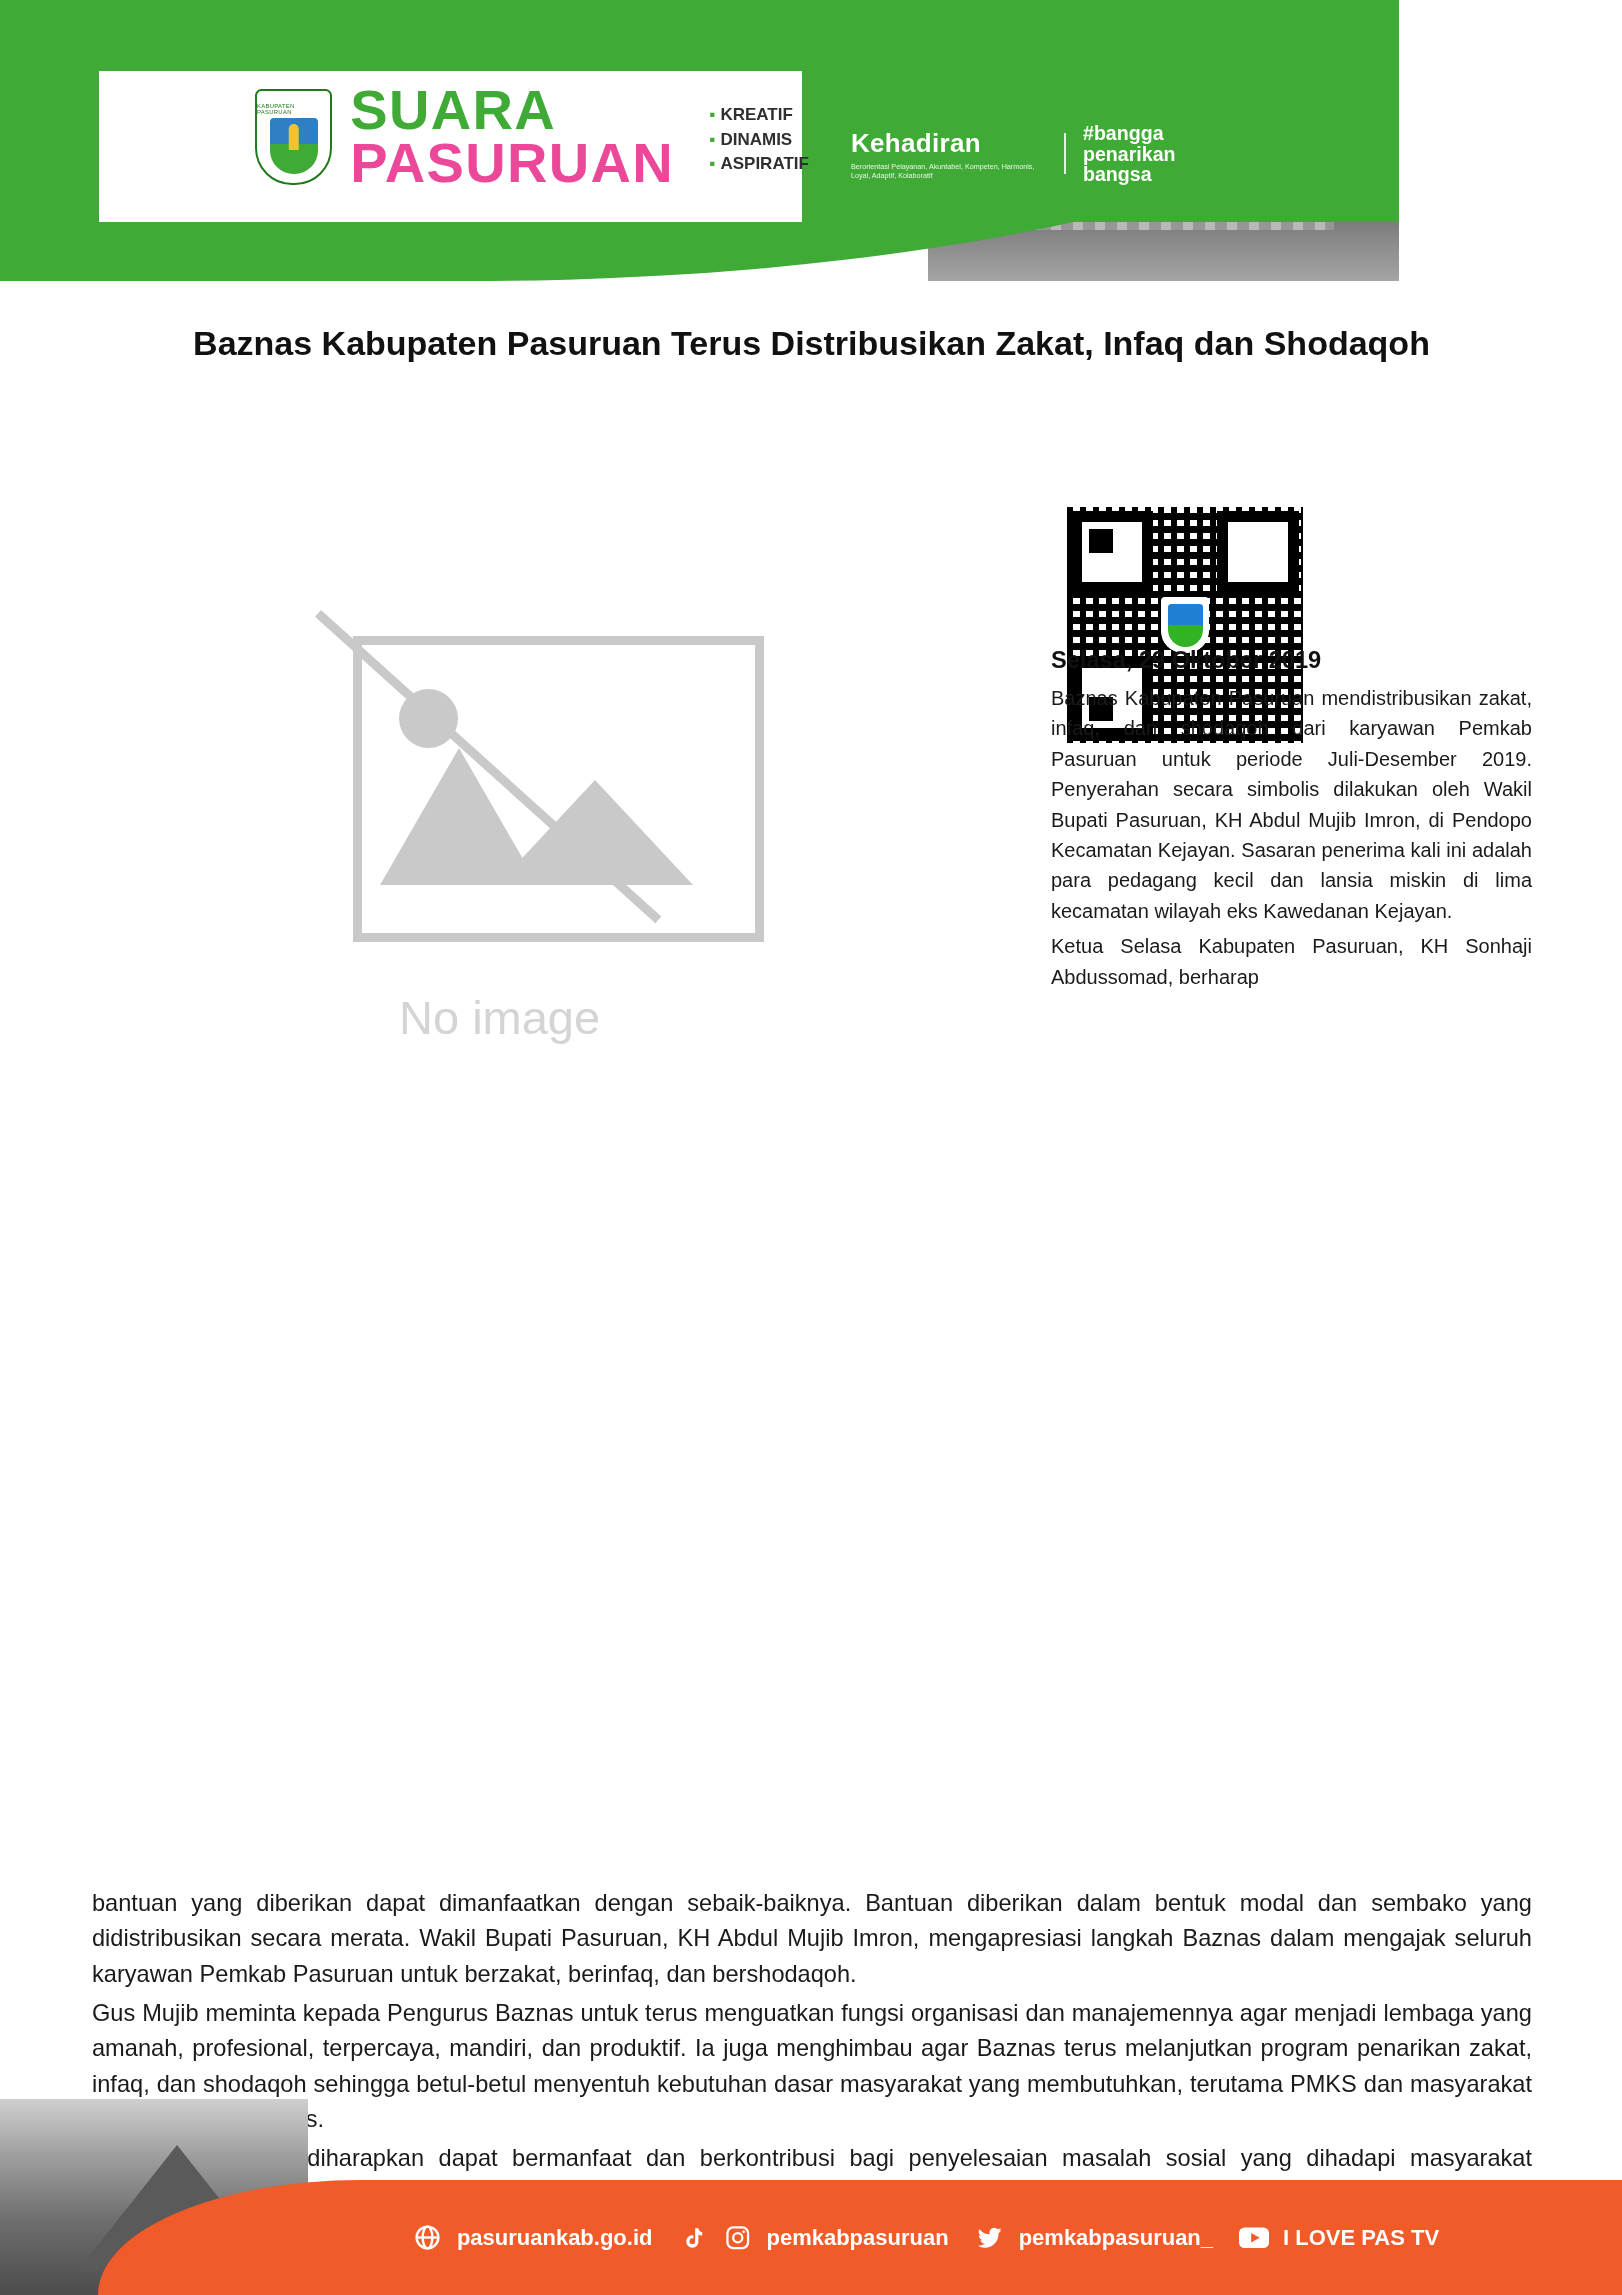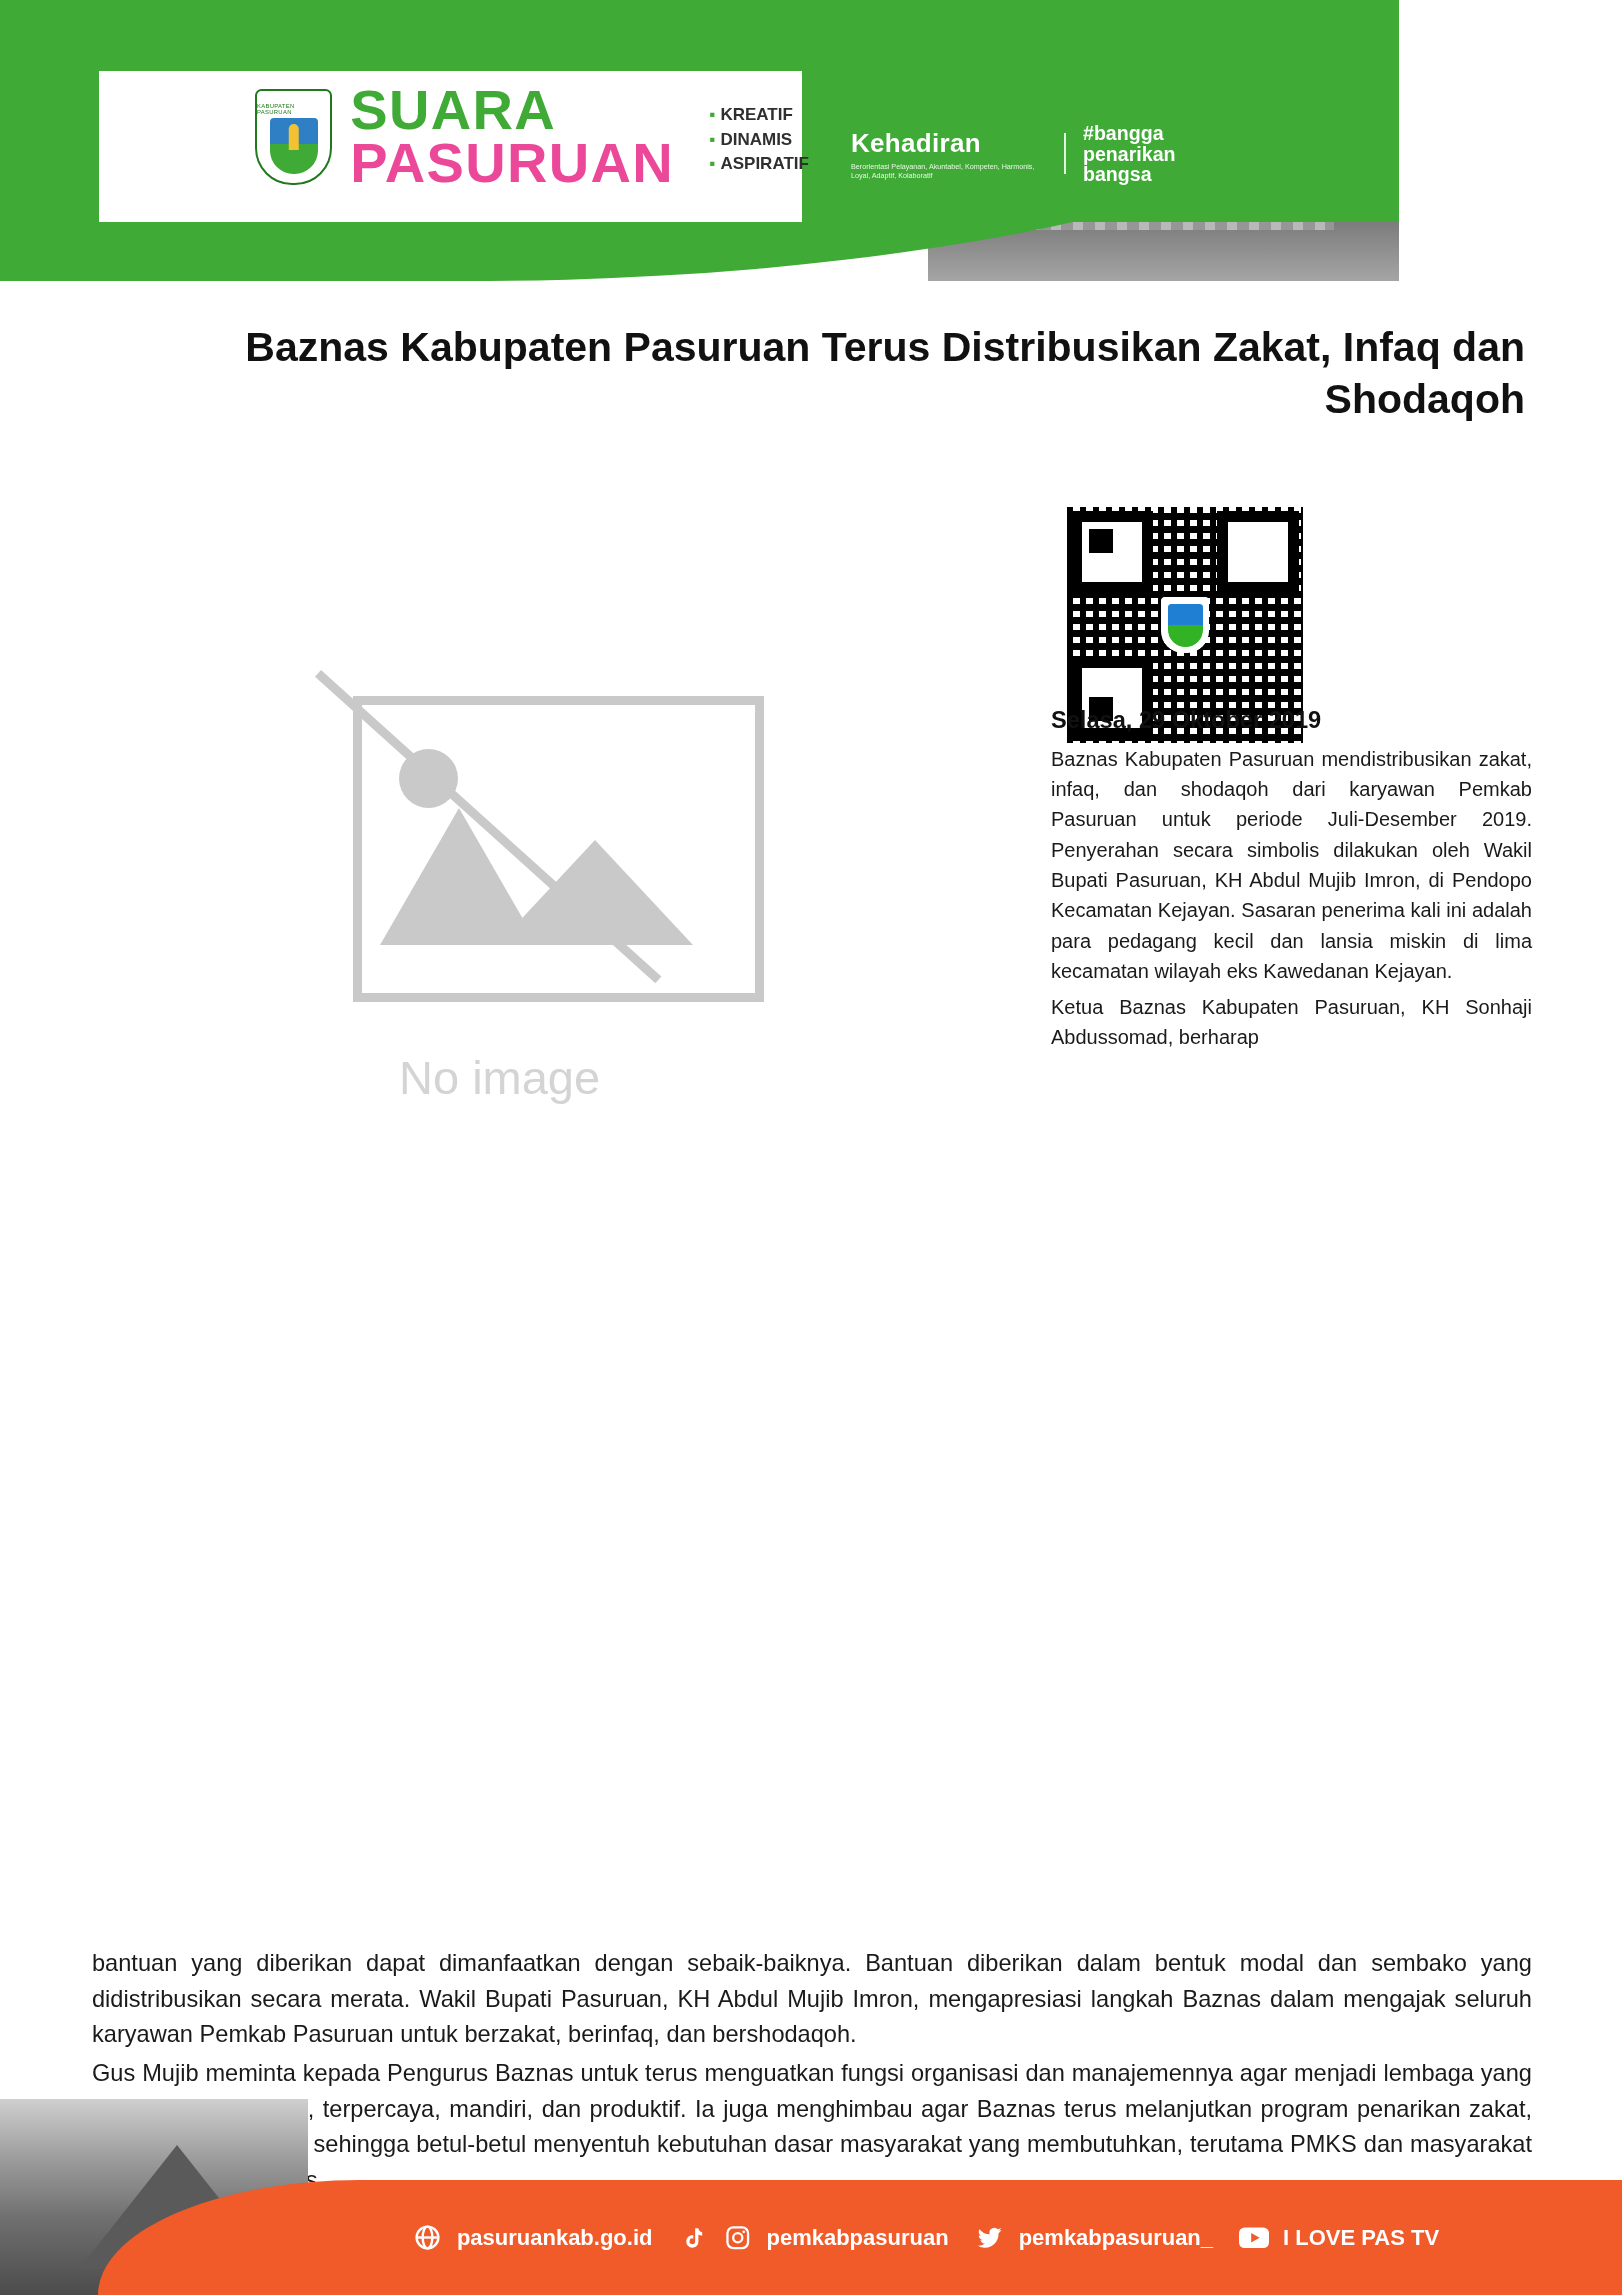--- a/index.html
+++ b/index.html
@@ -178,22 +178,22 @@
   .bangga {
     color: #ffffff;
     font-weight: bold;
     font-size: 19.6px;
     line-height: 1.05;
   }
 
   
   .title {
     margin: 41px 98px 0 98px;
-    text-align: right;
-    font-size: 41px;
+    text-align: center;
+    font-size: 34px;
     font-weight: bold;
     line-height: 1.26;
     color: #111111;
   }
 
   
   .qr-wrap {
     position: absolute;
     left: 1067px; top: 507px;
     width: 236px; height: 236px;
@@ -457,21 +457,21 @@
       <div class="noimg-mtn"></div>
       <div class="noimg-mtn2"></div>
       <div class="noimg-slash"></div>
       <div class="noimg-text">No image</div>
     </div>
   </div>
 
   <div class="text-col">
     <div class="date">Selasa, 29 Oktober 2019</div>
     <p class="para-just">Baznas Kabupaten Pasuruan mendistribusikan zakat, infaq, dan shodaqoh dari karyawan Pemkab Pasuruan untuk periode Juli-Desember 2019. Penyerahan secara simbolis dilakukan oleh Wakil Bupati Pasuruan, KH Abdul Mujib Imron, di Pendopo Kecamatan Kejayan. Sasaran penerima kali ini adalah para pedagang kecil dan lansia miskin di lima kecamatan wilayah eks Kawedanan Kejayan.</p>
-    <p class="para-just">Ketua Baznas Kabupaten Pasuruan, KH Sonhaji Abdussomad, berharap</p>
+    <p class="para-just">Ketua Selasa Kabupaten Pasuruan, KH Sonhaji Abdussomad, berharap</p>
   </div>
 
   <div class="fullwidth">
     <p>bantuan yang diberikan dapat dimanfaatkan dengan sebaik-baiknya. Bantuan diberikan dalam bentuk modal dan sembako yang didistribusikan secara merata. Wakil Bupati Pasuruan, KH Abdul Mujib Imron, mengapresiasi langkah Baznas dalam mengajak seluruh karyawan Pemkab Pasuruan untuk berzakat, berinfaq, dan bershodaqoh.</p>
     <p>Gus Mujib meminta kepada Pengurus Baznas untuk terus menguatkan fungsi organisasi dan manajemennya agar menjadi lembaga yang amanah, profesional, terpercaya, mandiri, dan produktif. Ia juga menghimbau agar Baznas terus melanjutkan program penarikan zakat, infaq, dan shodaqoh sehingga betul-betul menyentuh kebutuhan dasar masyarakat yang membutuhkan, terutama PMKS dan masyarakat berkebutuhan khusus.</p>
     <p>Kehadiran Baznas diharapkan dapat bermanfaat dan berkontribusi bagi penyelesaian masalah sosial yang dihadapi masyarakat Kabupaten Pasuruan. Gus Mujib juga mendorong Baznas untuk terus melakukan sosialisasi di lingkungan birokrasi maupun dunia usaha serta menyusun program yang dapat dirasakan langsung manfaatnya oleh masyarakat.</p>
 
   </div>
 
 </div>

